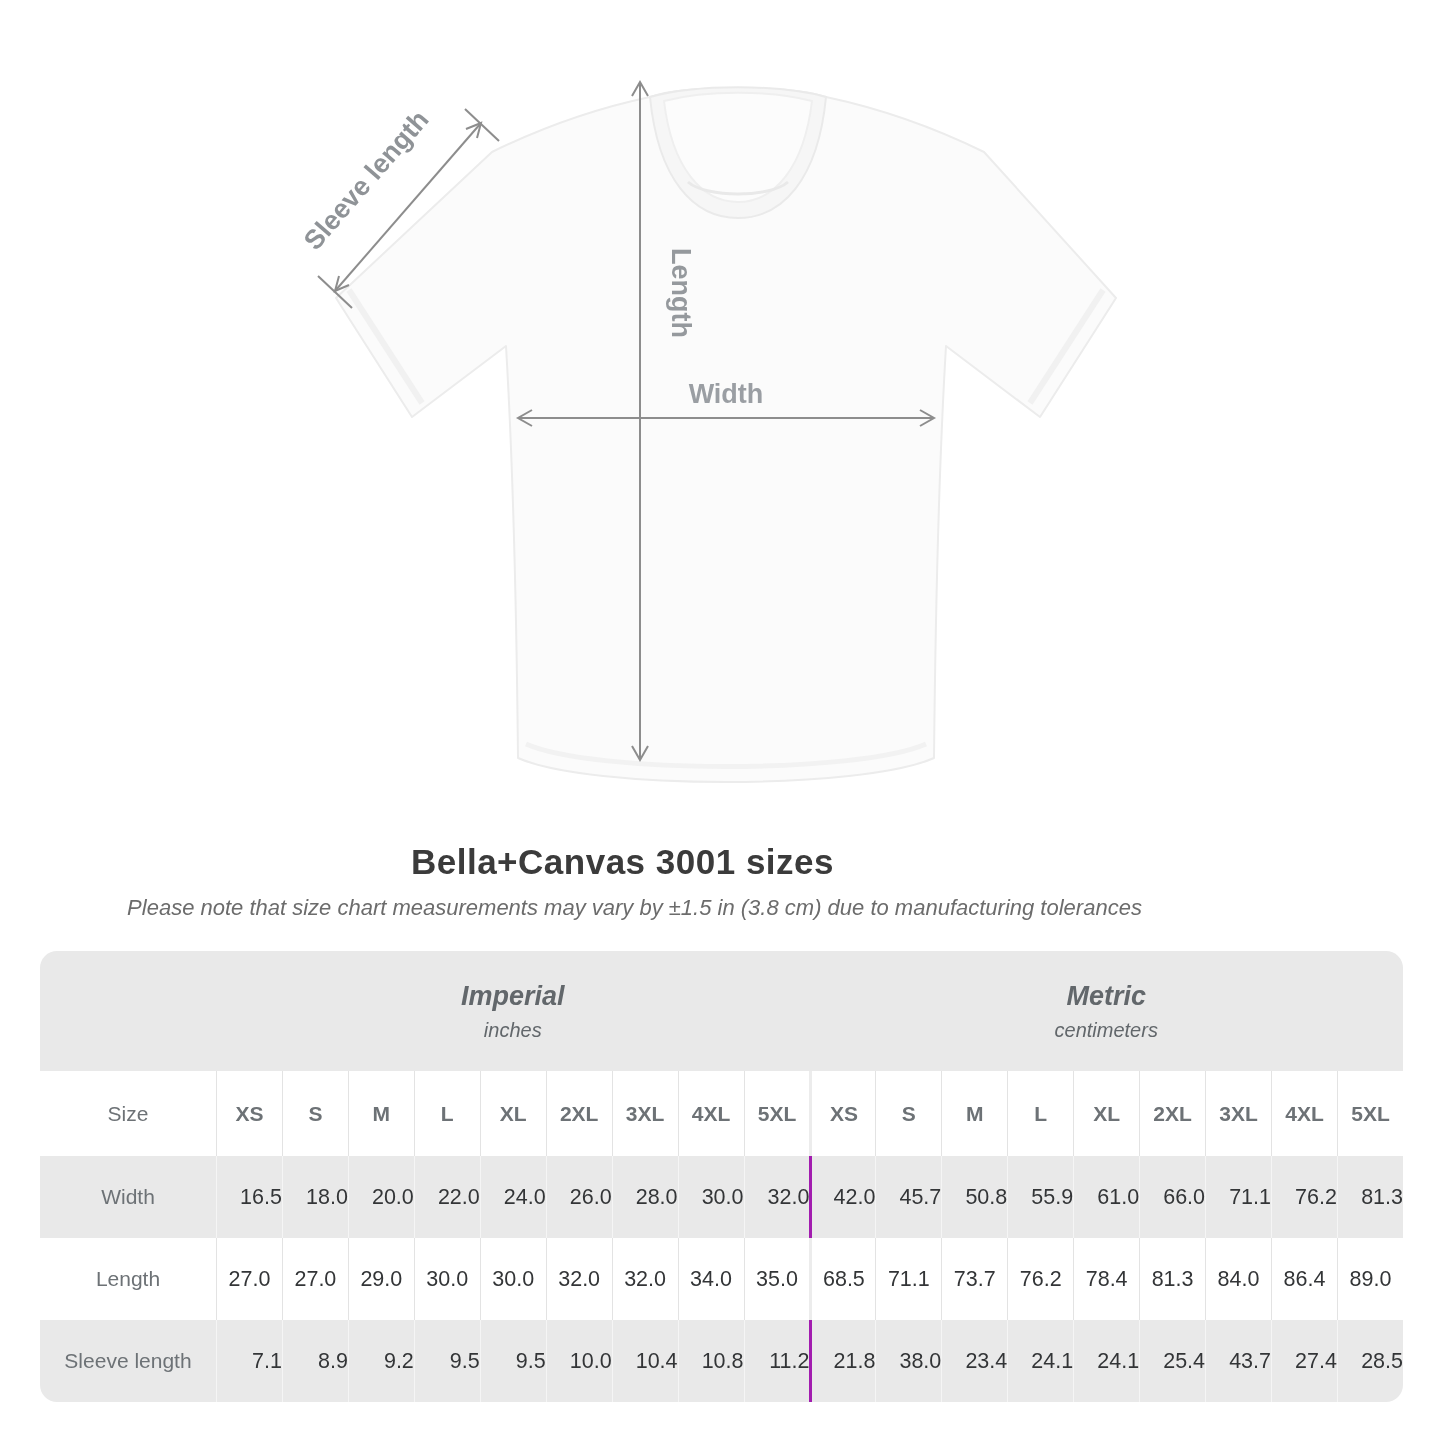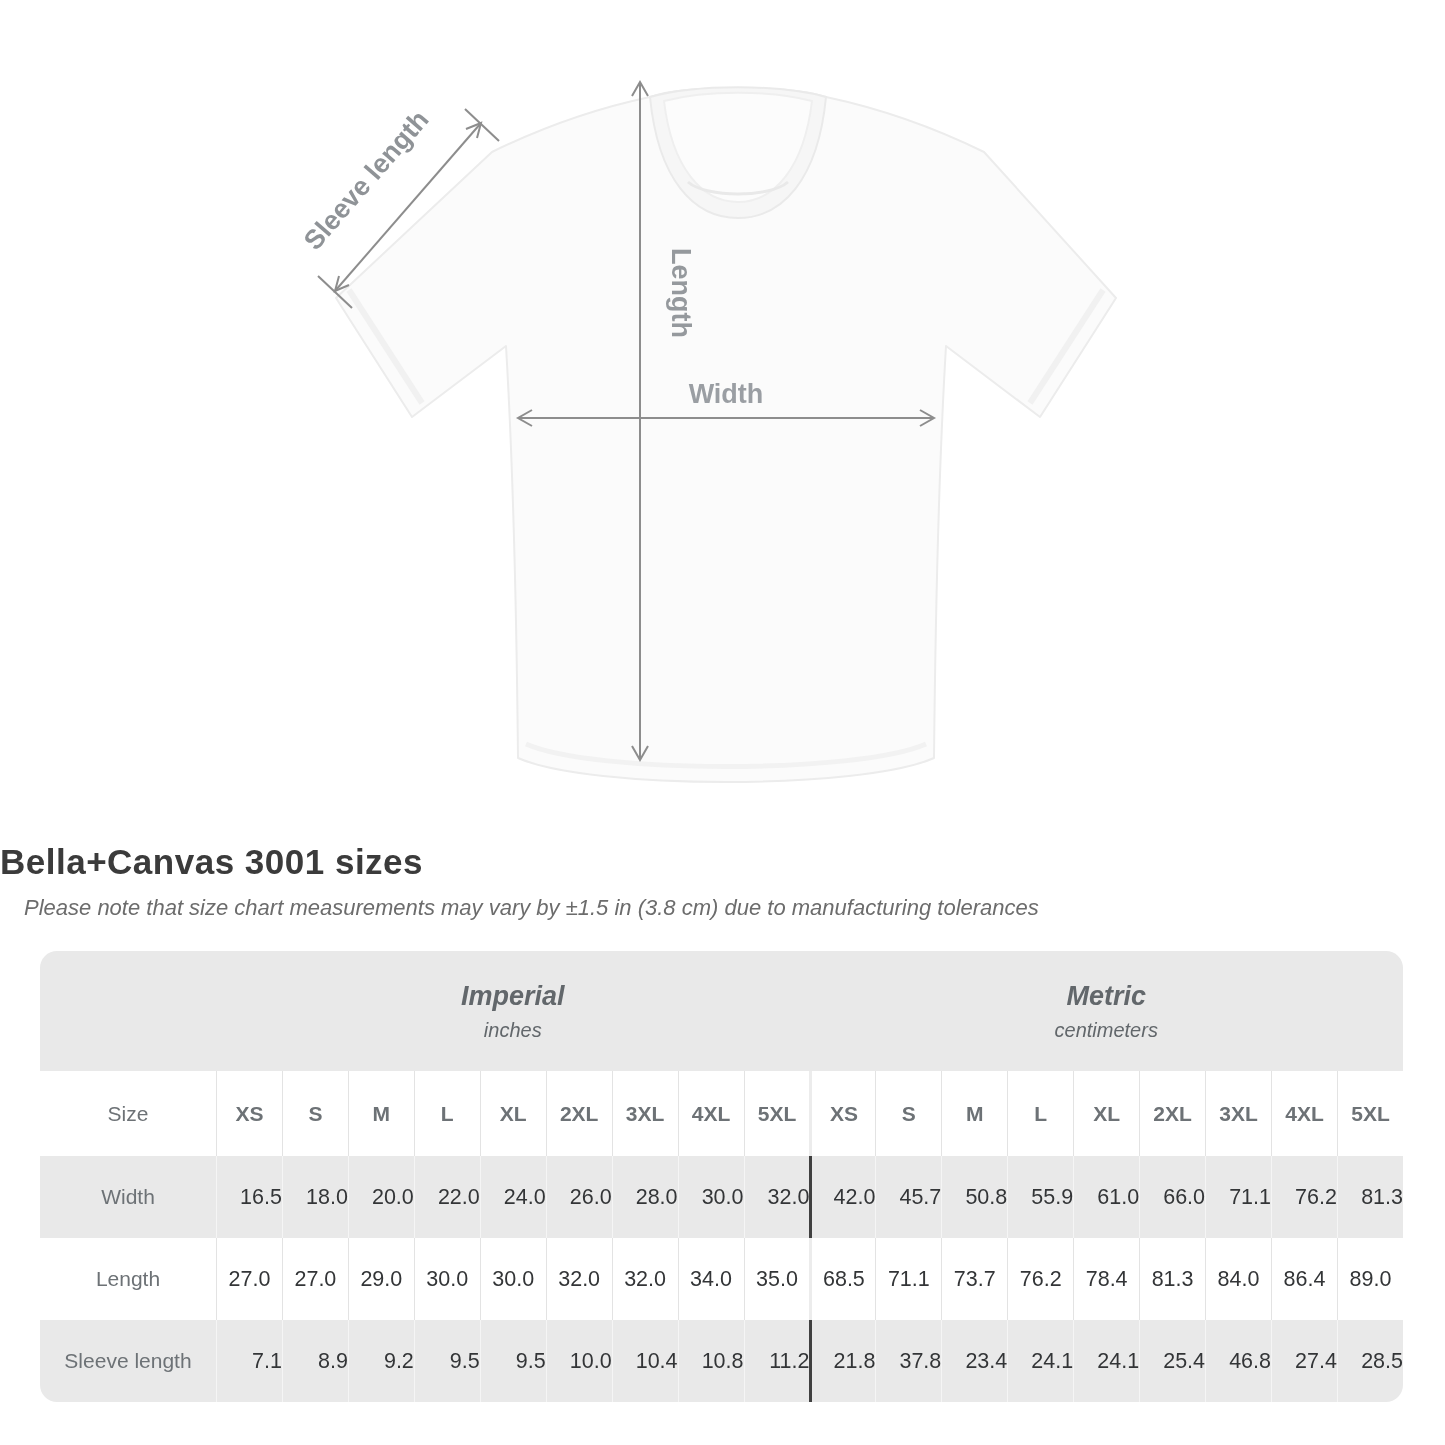--- a/index.html
+++ b/index.html
@@ -3,21 +3,21 @@
 <meta charset="utf-8">
 <style>
   html,body{margin:0;padding:0;background:#ffffff;}
   body{width:1445px;height:1445px;font-family:"Liberation Sans",sans-serif;overflow:hidden;}
 
   
   .diagram{position:relative;width:1445px;height:842px;}
   .diagram svg{display:block;}
 
   
-  .caption{width:1245px;}
+  .caption{width:1245px;text-align:center;}
   .caption h1{margin:0;font-size:35px;font-weight:700;color:#3b3b3b;letter-spacing:.5px;}
   .caption p{margin:13px 0 0;font-size:22px;font-style:italic;color:#6c6c6c;padding-left:24px;}
 
   
   table.sizechart{margin:30px 0 0 40px;width:1363px;border-collapse:separate;border-spacing:0;table-layout:fixed;}
   .sizechart th,.sizechart td{padding:0;text-align:center;vertical-align:middle;font-weight:normal;}
 
   
   .band{background:#e9e9e9;height:120px;}
   .corner-tl{border-top-left-radius:17px;}
@@ -36,21 +36,21 @@
   tr.datarow td,tr.datarow th{height:82px;}
   tr.gray td,tr.gray th{background:#e9e9e9;}
   tr.white td,tr.white th{background:#ffffff;}
   td.val{font-size:21.5px;color:#333537;}
 
   
   tr.white .c{border-left:1px solid #e3e3e3;}
   tr.gray  .c{border-left:1px solid #f5f5f5;text-align:right;}
   .sizechart .first-col{border-left:2px solid #d8d8d8;}
   tr.white .metric-start{border-left:3px solid #ececec;}
-  tr.gray  .metric-start{border-left:3px solid #404040;}
+  tr.gray  .metric-start{border-left:3px solid #a21caf;}
 </style>
 </head>
 <body>
 
 <div class="diagram">
   <svg width="1445" height="842" viewBox="0 0 1445 842">
 
     <g>
       <path d="M 650,97
                C 598,108 545,126 492,152
@@ -211,23 +211,23 @@
         <td class="val c first-col">7.1</td>
         <td class="val c">8.9</td>
         <td class="val c">9.2</td>
         <td class="val c">9.5</td>
         <td class="val c">9.5</td>
         <td class="val c">10.0</td>
         <td class="val c">10.4</td>
         <td class="val c">10.8</td>
         <td class="val c">11.2</td>
         <td class="val c metric-start">21.8</td>
-        <td class="val c">37.8</td>
+        <td class="val c">38.0</td>
         <td class="val c">23.4</td>
         <td class="val c">24.1</td>
         <td class="val c">24.1</td>
         <td class="val c">25.4</td>
-        <td class="val c">46.8</td>
+        <td class="val c">43.7</td>
         <td class="val c">27.4</td>
         <td class="val c corner-br">28.5</td>
       </tr>
     </tbody>
 </table>
 
 </body></html>

